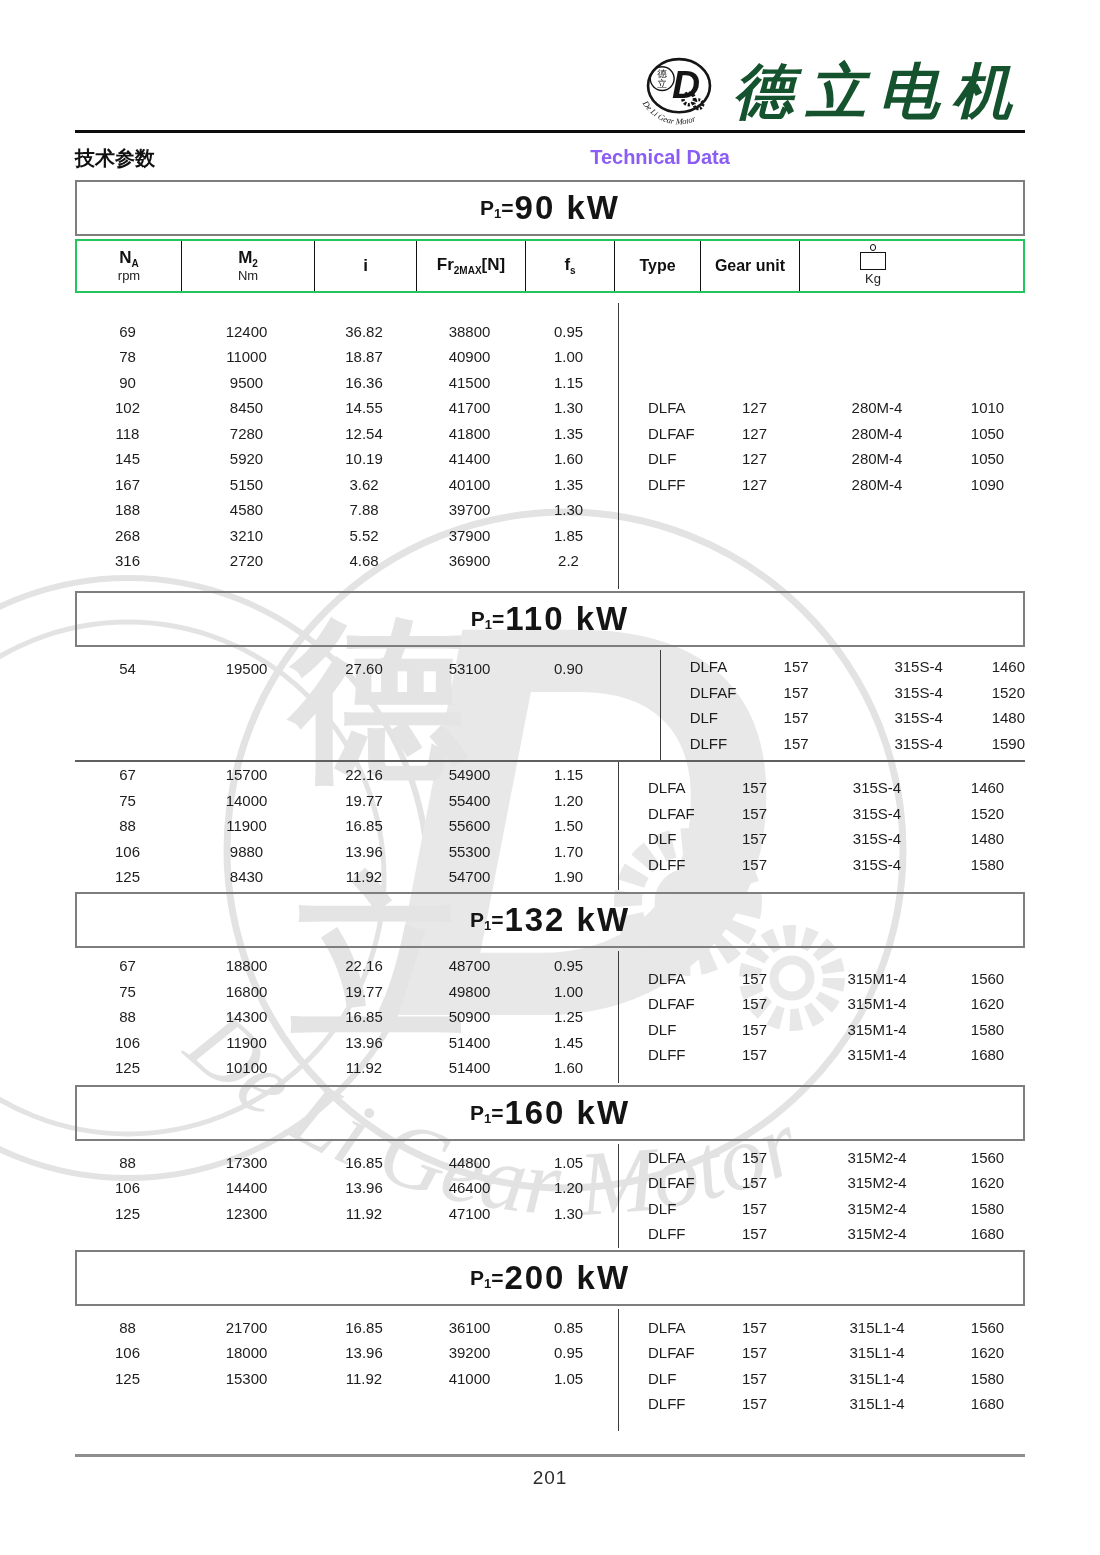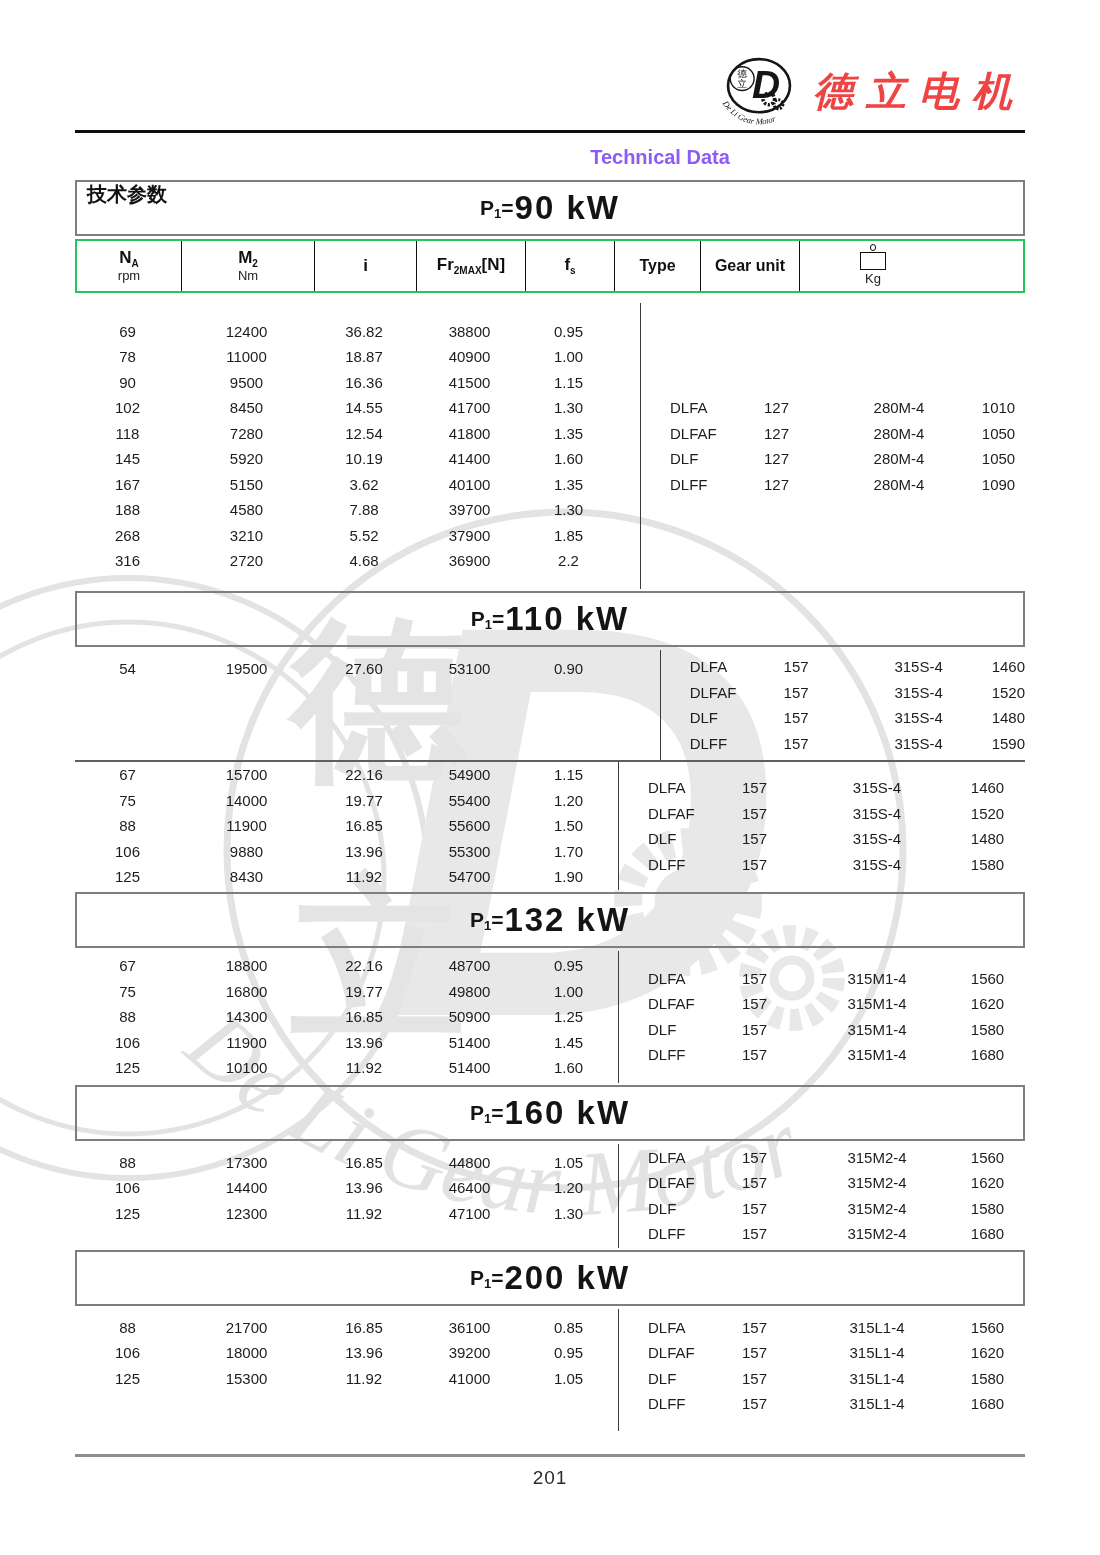--- a/index.html
+++ b/index.html
@@ -6,24 +6,24 @@
   body{
     width:1100px;height:1555px;background:#ffffff;position:relative;overflow:hidden;
     font-family:"Liberation Sans","DejaVu Sans",sans-serif;color:#1d1d1d;
   }
   .watermark{position:absolute;left:0;top:470px;z-index:0;pointer-events:none;}
   .content{position:relative;z-index:1;padding:55px 75px 0 75px;box-sizing:border-box;}
 
   
   .brand-row{display:flex;justify-content:flex-end;align-items:center;height:72px;gap:8px;margin-bottom:3px;}
   .brand-cn{font-family:"DejaVu Serif","Liberation Serif",serif;font-weight:bold;font-style:italic;
-    font-size:40px;letter-spacing:13px;color:#ef4444;line-height:1;white-space:nowrap;}
+    font-size:60px;letter-spacing:13px;color:#14532d;line-height:1;white-space:nowrap;}
   .top-rule{border-top:3px solid #0d0d0d;height:0;}
   .titles{position:relative;height:28px;margin-top:12px;margin-bottom:7px;}
-  .title-cn{position:absolute;left:12px;top:0;font-size:20px;font-weight:600;color:#111;margin-top:36px;}
+  .title-cn{position:absolute;left:0;top:0;font-size:20px;font-weight:600;color:#111;}
   .title-en{position:absolute;left:585px;top:1px;transform:translateX(-50%);font-size:20px;font-weight:bold;color:#8b5cf6;}
 
   
   .banner{width:950px;height:56px;border:2px solid #7e7e7e;box-sizing:border-box;background:transparent;
     display:flex;align-items:center;justify-content:center;margin:2px 0 3px 0;}
   .bp{font-weight:bold;font-size:21px;color:#141414;display:inline-flex;align-items:baseline;}
   .bp sub{font-size:13px;font-weight:bold;transform:translateY(3px);}
   .bv{font-weight:bold;font-size:33px;letter-spacing:2px;color:#141414;margin-left:1px;}
 
   
@@ -137,21 +137,21 @@
           <div class="hlabel">Type</div>
         </div>
         <div class="hcell">
           <div class="hlabel">Gear unit</div>
         </div>
         <div class="hcell">
           <div class="kgicon"></div>
           <div class="hunit">Kg</div>
         </div>
       </div>
-      <div class="block" style="min-height: 286px; gap: 22px;">
+      <div class="block" style="min-height: 286px;">
         <div class="bleft">
           <div class="drow">
             <span class="cell">69</span>
             <span class="cell">12400</span>
             <span class="cell">36.82</span>
             <span class="cell">38800</span>
             <span class="cell">0.95</span>
           </div>
           <div class="drow">
             <span class="cell">78</span>

